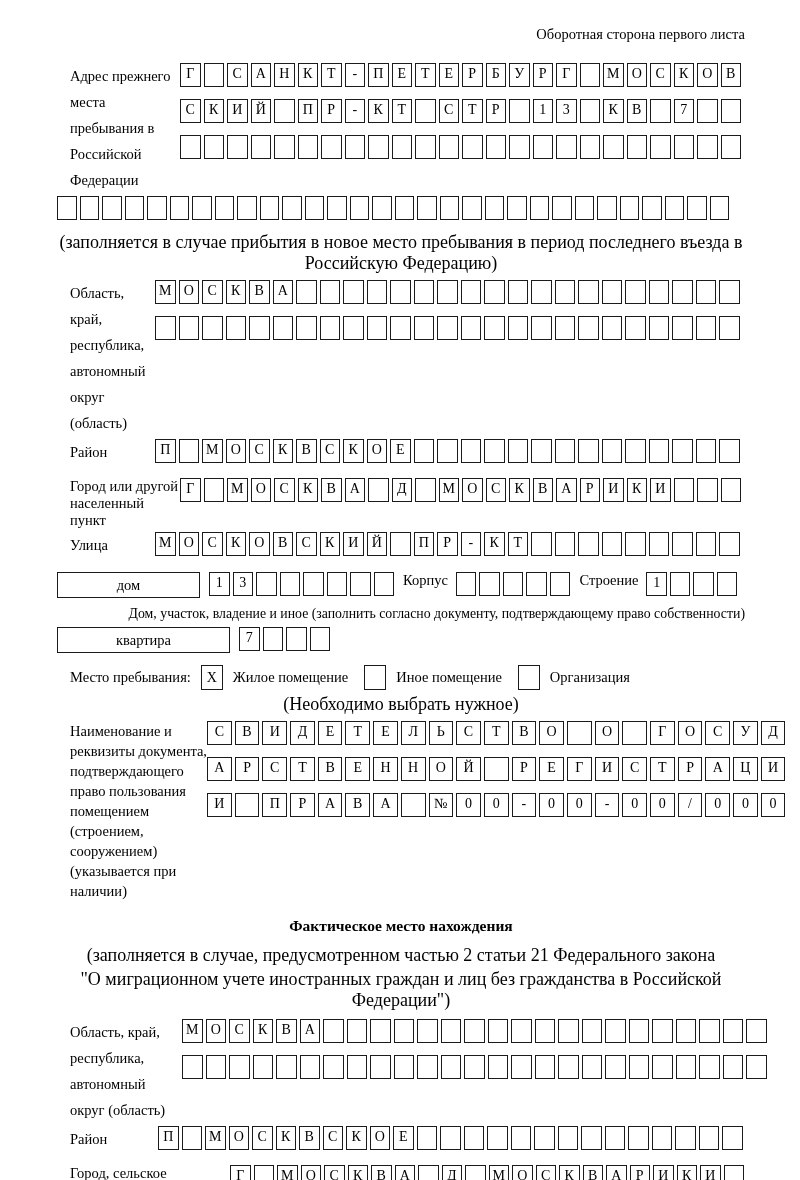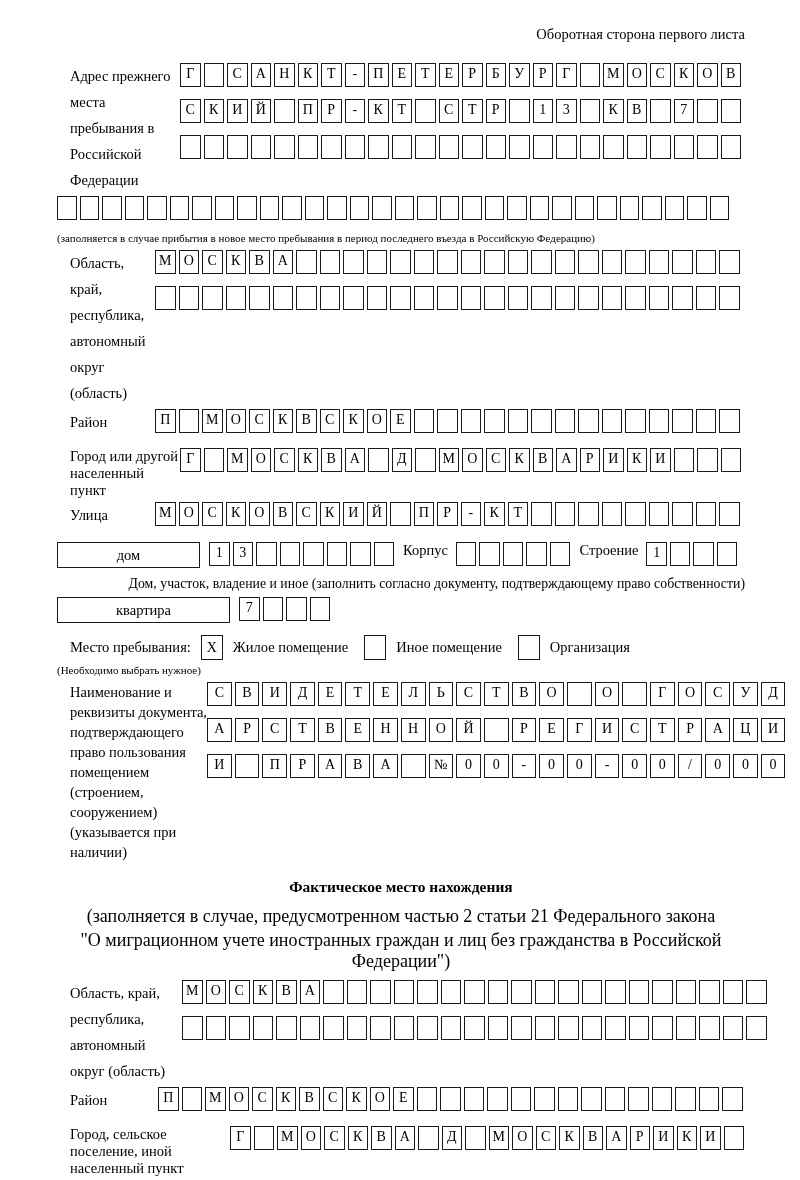--- a/index.html
+++ b/index.html
@@ -18,21 +18,21 @@
   .w173{width:173px;}
   .w176{width:176px;}
 
   .rows{display:flex;flex-direction:column;}
   .cellrow{white-space:nowrap;height:32px;margin-bottom:4px;line-height:0;}
   .cell{display:inline-block;box-sizing:border-box;width:20.5px;height:24px;border:1.6px solid #1b1b1b;
         margin-right:3px;text-align:center;font-size:14px;line-height:20px;vertical-align:top;}
   .cellrow.wide .cell{width:24.7px;}
   .cellrow.slim .cell{width:19.5px;}
 
-  .note-center{font-size:11px;margin:2px 0 6px 0;}
+  .note-center{font-size:18px;text-align:center;margin:2px 0 6px 0;}
   .note-left{font-size:13.8px;text-align:right;margin:1px 0 5px 13px;}
   .sec-title{font-size:15.5px;font-weight:bold;text-align:center;margin:8px 0 10px 0;}
 
   .house-row{display:flex;align-items:flex-start;margin:4px 0 2px 0;}
   .wide-box{box-sizing:border-box;border:1.6px solid #1b1b1b;height:26px;display:flex;align-items:center;
             justify-content:center;font-size:14.5px;flex-shrink:0;}
   .box-dom{width:143px;margin-right:9px;}
   .box-kv{width:173px;margin-right:9px;}
   .inline-lbl{font-size:14.5px;margin:0 8px 0 6px;white-space:nowrap;}
 

